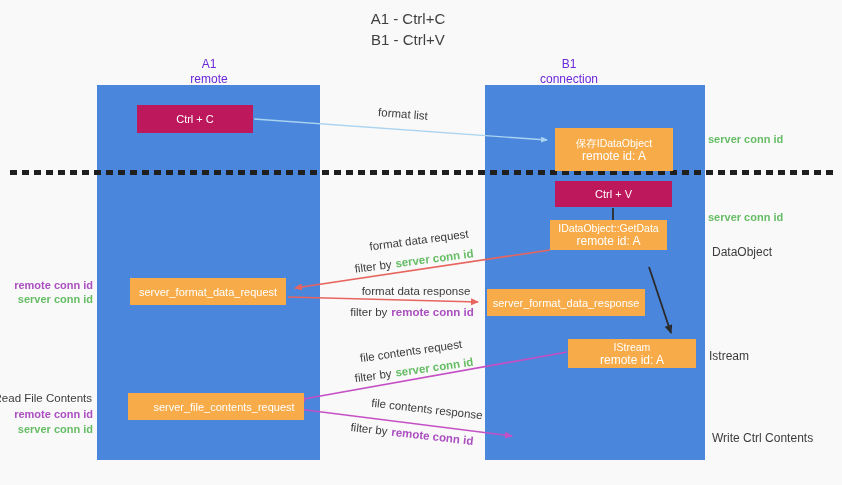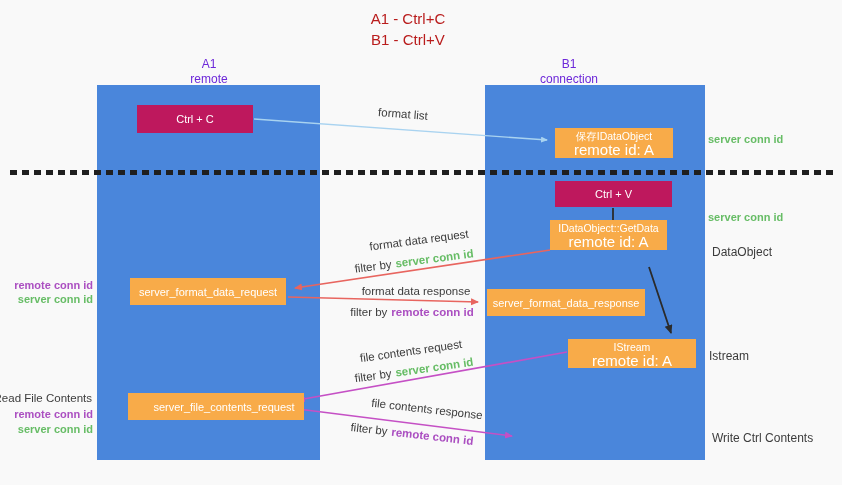--- a/index.html
+++ b/index.html
@@ -6,21 +6,21 @@
   body{
     font-family:"Liberation Sans","DejaVu Sans",sans-serif;
     background:#f9f9f9;
   }
   #stage{
     position:relative;width:842px;height:485px;overflow:hidden;
     background:#f9f9f9;color:#3c3c3c;
   }
   .title{
     position:absolute;left:408px;top:8px;transform:translateX(-50%);
-    text-align:center;font-size:15px;line-height:21px;color:#b91c1c;
+    text-align:center;font-size:15px;line-height:21px;color:#404040;
     white-space:nowrap;
   }
   .col-header{
     position:absolute;transform:translateX(-50%);
     text-align:center;font-size:12px;line-height:15px;color:#6d28d9;
     white-space:nowrap;
   }
   .lifeline{
     position:absolute;top:85px;height:375px;background:#4a86db;
   }
@@ -30,21 +30,21 @@
     position:absolute;left:10px;top:170px;width:824px;height:5px;
     background:repeating-linear-gradient(90deg,#1f1f1f 0 7px,transparent 7px 12px);
   }
   .node{
     position:absolute;display:flex;flex-direction:column;
     align-items:center;justify-content:center;
     color:#ffffff;text-align:center;white-space:nowrap;
   }
   .node.green{background:#be185d;font-size:11px;}
   .node.orange{background:#f8ab49;font-size:11px;}
-  .node .l2{font-size:15px;}
+  .node .l2{font-size:12px;}
   .node.two{font-size:10.5px;line-height:13px;}
   svg.arrows{position:absolute;left:0;top:0;pointer-events:none;}
   .flow-label{
     position:absolute;transform:translate(-50%,-50%);
     font-size:11.5px;color:#3c3c3c;white-space:nowrap;text-align:center;
   }
   .filter-prefix{margin-right:4px;}
   .key-green{color:#67bd66;font-weight:bold;}
   .key-purple{color:#ab4fc1;font-weight:bold;}
   .side-label{
@@ -99,21 +99,21 @@
     <line x1="288" y1="297" x2="478" y2="302" stroke-width="1.7" marker-end="url(#mk-red)" stroke="#e8655f"></line>
     <line x1="649" y1="267" x2="671" y2="333" stroke-width="1.8" marker-end="url(#mk-black)" stroke="#2b2b2b"></line>
     <line x1="567" y1="352" x2="298" y2="400" stroke-width="1.7" marker-end="url(#mk-magenta)" stroke="#c550c5"></line>
     <line x1="290" y1="408" x2="512" y2="436" stroke-width="1.7" marker-end="url(#mk-magenta)" stroke="#c550c5"></line>
   </svg>
 
   <div class="node green" style="left:137px;top:105px;width:116px;height:28px;">
     <div>Ctrl + C</div>
   </div>
 
-  <div class="node orange two" style="left:555px;top:128px;width:118px;height:30px;">
+  <div class="node orange two" style="left:555px;top:128px;width:118px;height:43px;">
     <div>保存IDataObject</div>
     <div class="l2">remote id: A</div>
   </div>
 
   <div class="node green" style="left:555px;top:181px;width:117px;height:26px;">
     <div>Ctrl + V</div>
   </div>
 
   <div class="node orange two" style="left:550px;top:220px;width:117px;height:30px;">
     <div>IDataObject::GetData</div>

